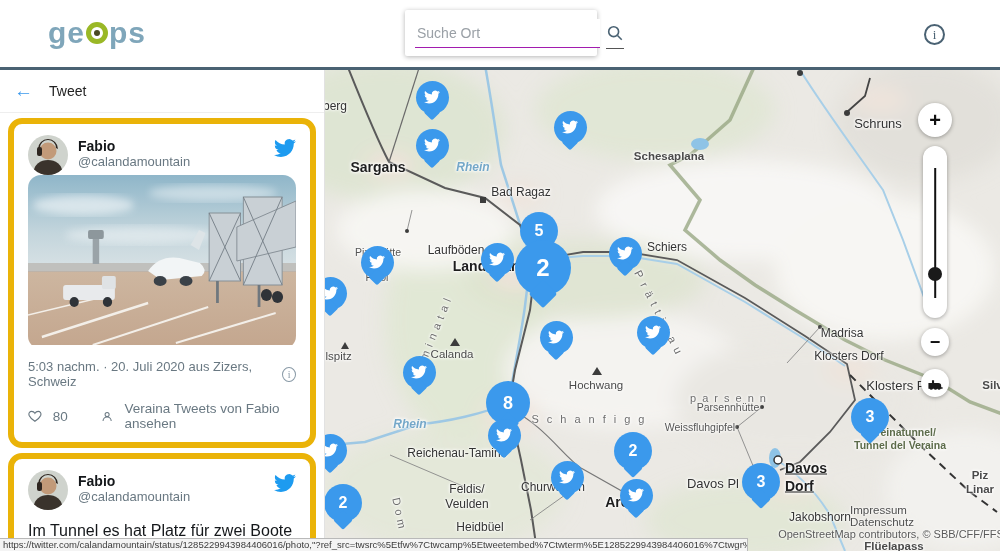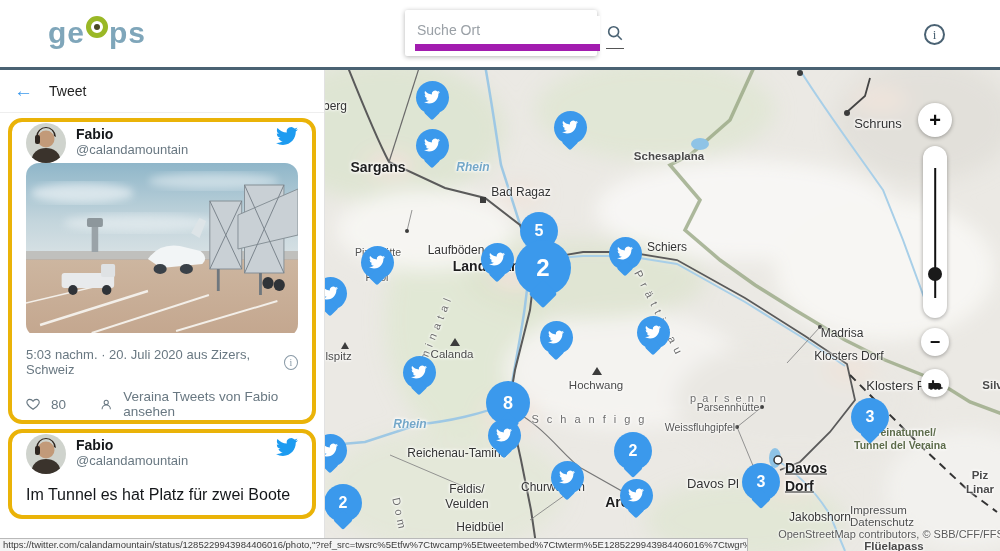--- a/index.html
+++ b/index.html
@@ -3,42 +3,42 @@
 <meta charset="utf-8">
 <style>
   * { margin:0; padding:0; box-sizing:border-box; }
   html,body { width:1000px; height:551px; overflow:hidden; background:#fff;
               font-family:"Liberation Sans", sans-serif; }
 
   
   .header { position:absolute; left:0; top:0; width:1000px; height:70px; background:#fff;
             border-bottom:3px solid #4a6273; z-index:30; }
   .logo { position:absolute; left:48px; top:16px; font-size:30px; font-weight:bold;
-          letter-spacing:1px; color:#7fa6ba; display:flex; align-items:flex-start; }
+          letter-spacing:1px; color:#7fa6ba; display:flex; align-items:center; }
   .logo .o { width:22px; height:22px; border:5px solid #9ab826; border-radius:50%;
              display:inline-flex; align-items:center; justify-content:center; margin:0 1px; }
   .logo .o i { width:6px; height:6px; background:#4a4a22; border-radius:50%; }
   .searchbox { position:absolute; left:405px; top:10px; width:192px; height:46px; background:#fff;
                box-shadow:0 1px 5px rgba(0,0,0,.3); border-radius:2px; display:flex; align-items:center; padding:0 10px; }
-  .searchbox input { flex:1; border:none; outline:none; border-bottom:7px solid #a21caf;
+  .searchbox input { flex:1; border:none; outline:none; border-bottom:1px solid #a21caf;
                      font-size:14px; padding:6px 2px; color:#0f766e; }
   .searchbox input::placeholder { color:#9aa0a6; }
   .searchbox .mag { margin-left:6px; border-bottom:1px solid #555; height:31px; display:flex; align-items:center; }
   .info-btn { position:absolute; right:55px; top:24px; width:21px; height:21px; border:2px solid #4a6273;
               border-radius:50%; color:#4a6273; font-size:13px; display:flex; align-items:center;
               justify-content:center; font-family:"Liberation Serif", serif; cursor:pointer; }
 
   
   .panel { position:absolute; left:0; top:70px; width:325px; height:481px; background:#fff;
            border-right:1px solid #e2e2e2; z-index:20; overflow:hidden; }
   .panel-head { height:43px; display:flex; align-items:center; padding:0 14px; border-bottom:1px solid #eee; }
   .back { color:#3b99ec; font-size:19px; cursor:pointer; margin-right:16px; }
   .panel-title { font-size:14px; color:#222; }
-  .tcard { position:relative; margin:5px 8px; border:4px solid #eab308; border-radius:14px;
-           padding:1px 14px; background:#fff; }
+  .tcard { position:relative; margin:5px 8px; border:6px solid #eab308; border-radius:14px;
+           padding:11px 14px; background:#fff; }
   .trow { display:flex; align-items:flex-start; position:relative; }
   .avatar { width:40px; height:40px; border-radius:50%; overflow:hidden; flex:0 0 40px; }
   .tmeta { margin-left:10px; padding-top:3px; }
   .tname { font-size:14px; font-weight:bold; color:#14171a; }
   .thandle { font-size:13px; color:#697882; }
   .bird { position:absolute; right:0; top:2px; }
   .ttext { font-size:16px; color:#14171a; margin:12px 0 10px; }
   .ttext a { color:#1b95e0; text-decoration:none; cursor:pointer; }
   .timg { width:100%; border-radius:13px; overflow:hidden; display:block; }
   .tstamp { display:flex; align-items:center; font-size:13px; color:#697882; margin:10px 0 12px; }

